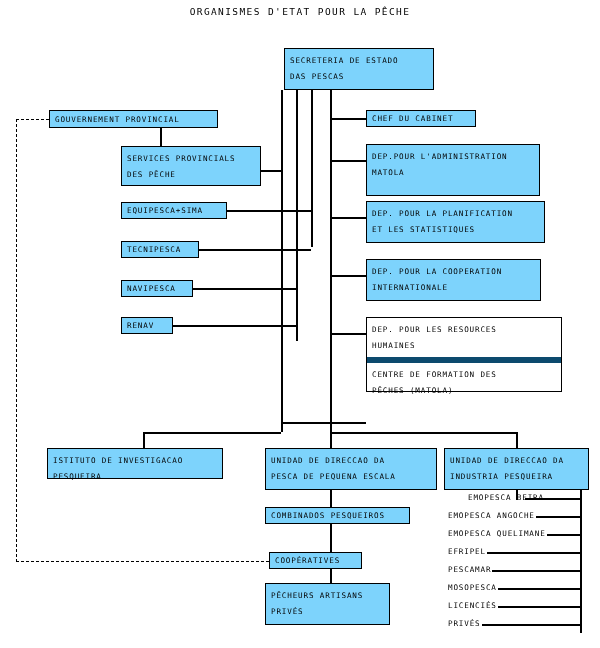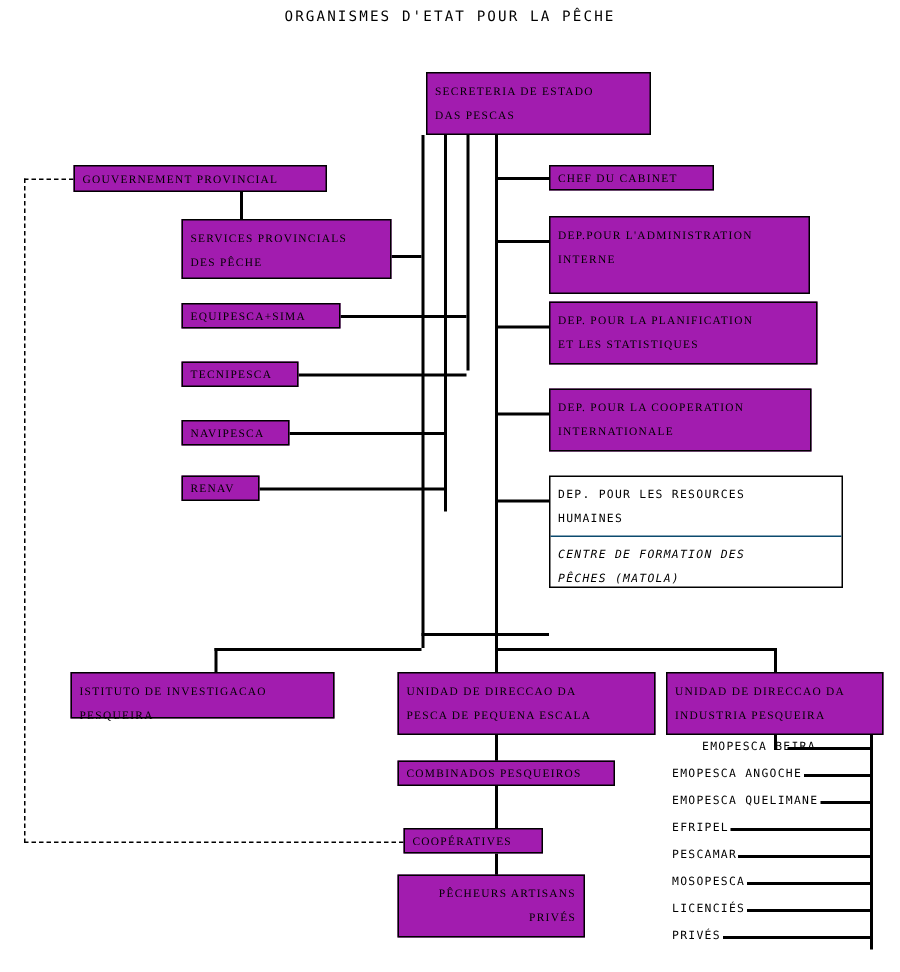--- a/index.html
+++ b/index.html
@@ -20,28 +20,27 @@
     letter-spacing:1.4px;
     font-family:"DejaVu Sans Mono","Liberation Mono",monospace;
     white-space:nowrap;
   }
 
   
   .box{
     position:absolute;
     box-sizing:border-box;
     border:1px solid #000;
-    background:#a21caf;
+    background:#7dd3fc;
     font-size:7.6px;
     letter-spacing:0.85px;
     line-height:1.0;
     padding:4px 5px 3px 5px;
     z-index:5;
     white-space:nowrap;
-    font-family:Liberation Serif, serif;
   }
   .box.heavy{border:1.6px solid #000;}
   .box .ln{display:block;height:16px;line-height:16px;}
   .box.one{display:flex;align-items:center;}
   .box.one .ln{height:auto;line-height:1;}
 
   
   .splitbox{
     position:absolute;
     box-sizing:border-box;
@@ -49,21 +48,21 @@
     background:#fff;
     z-index:5;
   }
   .splitbox .cell{
     box-sizing:border-box;
     padding:4px 5px 3px 5px;
     font-size:7.6px;
     letter-spacing:0.85px;
     white-space:nowrap;
   }
-  .splitbox .cell + .cell{border-top:1px solid #0c4a6e;font-style:italic;}
+  .splitbox .cell + .cell{border-top:6px solid #0c4a6e;}
   .splitbox .cell .ln{display:block;height:16px;line-height:16px;}
 
   
   .h,.v{position:absolute;background:#000;z-index:2;}
   .h{height:1px;}
   .v{width:1px;}
   .h.th{height:1.5px;}
   .v.th{width:1.5px;}
 
   .dashv{
@@ -137,21 +136,21 @@
   </div>
   <div class="h th" style="left:173px;top:325px;width:123px;"></div>
 
   <div class="box heavy one" style="left:366px;top:110px;width:110px;height:17px;">
     <span class="ln">CHEF DU CABINET</span>
   </div>
   <div class="h th" style="left:330px;top:118px;width:36px;"></div>
 
   <div class="box heavy" style="left:366px;top:144px;width:174px;height:52px;">
     <span class="ln">DEP.POUR L'ADMINISTRATION</span>
-    <span class="ln">INTERNE</span>
+    <span class="ln">MATOLA</span>
   </div>
   <div class="h th" style="left:330px;top:160px;width:36px;"></div>
 
   <div class="box heavy" style="left:366px;top:201px;width:179px;height:42px;">
     <span class="ln">DEP. POUR LA PLANIFICATION</span>
     <span class="ln">ET LES STATISTIQUES</span>
   </div>
   <div class="h th" style="left:330px;top:217px;width:36px;"></div>
 
   <div class="box heavy" style="left:366px;top:259px;width:175px;height:42px;">
@@ -202,21 +201,21 @@
   </div>
 
   <div class="v th" style="left:330px;top:524px;height:29px;"></div>
 
   <div class="box heavy one" style="left:269px;top:552px;width:93px;height:17px;">
     <span class="ln">COOPÉRATIVES</span>
   </div>
 
   <div class="v th" style="left:330px;top:569px;height:15px;"></div>
 
-  <div class="box heavy" style="left:265px;top:583px;width:125px;height:42px;text-align:right;">
+  <div class="box heavy" style="left:265px;top:583px;width:125px;height:42px;">
     <span class="ln">PÊCHEURS ARTISANS</span>
     <span class="ln">PRIVÉS</span>
   </div>
 
   <div class="v th" style="left:516px;top:490px;height:10px;"></div>
   <div class="v th" style="left:580px;top:490px;height:143px;"></div>
   <div id="industry-list">
       <div class="subitem" style="left: 448px; top: 492px; padding-left: 20px;">EMOPESCA BEIRA</div>
       <div class="h th" style="left: 524.906px; top: 498px; width: 55.0938px;"></div>
       <div class="subitem" style="left: 448px; top: 510px;">EMOPESCA ANGOCHE</div>

